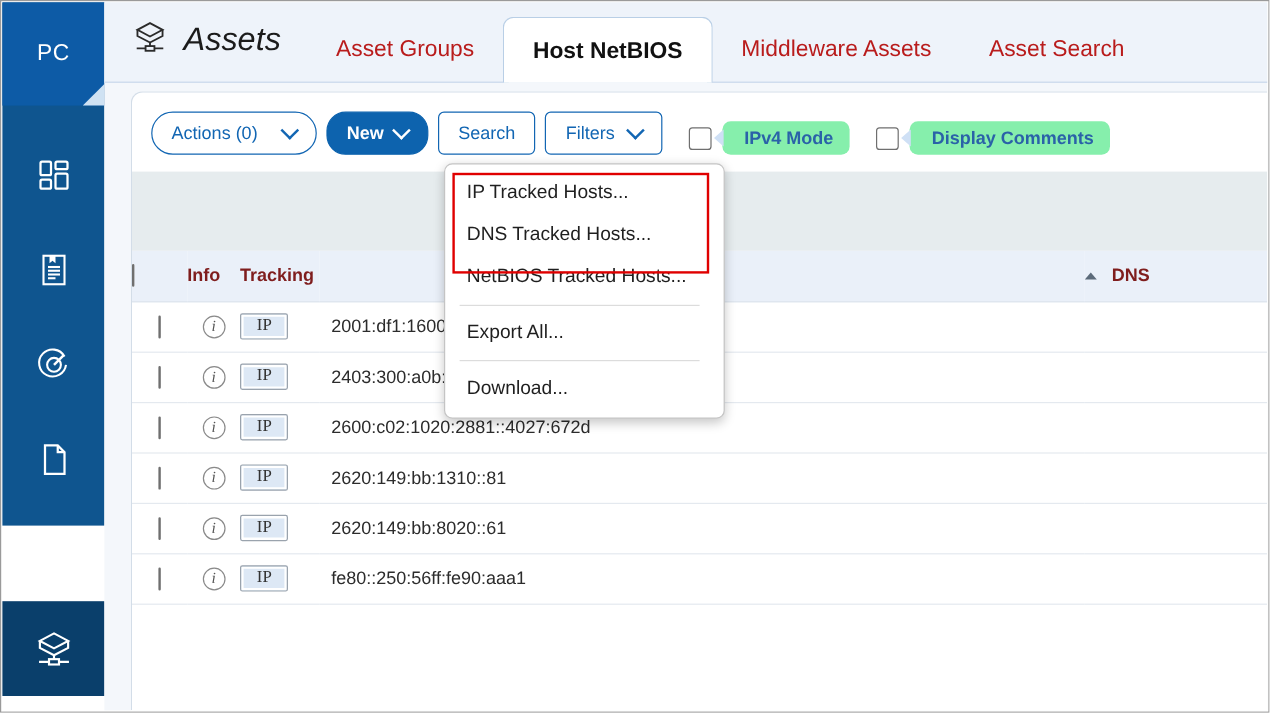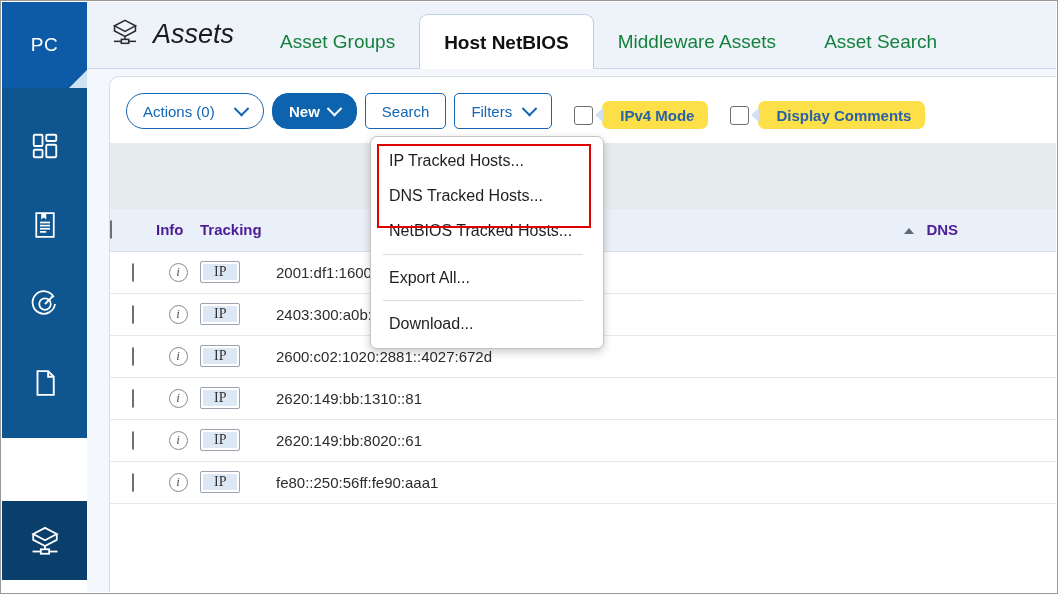--- a/index.html
+++ b/index.html
@@ -109,21 +109,21 @@
     font-style: italic;
   }
   .tabs {
     display: flex;
     align-items: flex-end;
     height: 100%;
     margin-left: 22px;
   }
   .tab {
     font-size: 19px;
-    color: #15803d;
+    color: #b91c1c;
     padding: 0 24px 17px 24px;
     white-space: nowrap;
     cursor: pointer;
     position: relative;
     line-height: 1;
   }
   .tab.active {
     color: #111111;
     font-weight: bold;
     background: #ffffff;
@@ -204,21 +204,21 @@
     flex: 0 0 auto;
   }
   .toggle-group {
     display: flex;
     align-items: center;
     gap: 9px;
     margin-left: 14px;
   }
   .pill {
     position: relative;
-    background: #fde047;
+    background: #86efac;
     color: #2a62a8;
     font-size: 15px;
     font-weight: bold;
     border-radius: 7px;
     height: 28px;
     display: inline-flex;
     align-items: center;
     padding: 0 14px 0 18px;
     white-space: nowrap;
     cursor: pointer;
@@ -243,21 +243,21 @@
   }
 
   
   .table { width: 100%; border-collapse: collapse; }
   .thead-row {
     background: #eaf0f9;
     height: 42px;
   }
   .thead-row th {
     font-size: 15px;
-    color: #4c1d95;
+    color: #7f1d1d;
     font-weight: bold;
     text-align: left;
     padding: 0;
     border-bottom: 1px solid #d7e0ec;
     white-space: nowrap;
   }
   .sort-asc {
     display: inline-block;
     width: 0; height: 0;
     border-left: 5px solid transparent;

